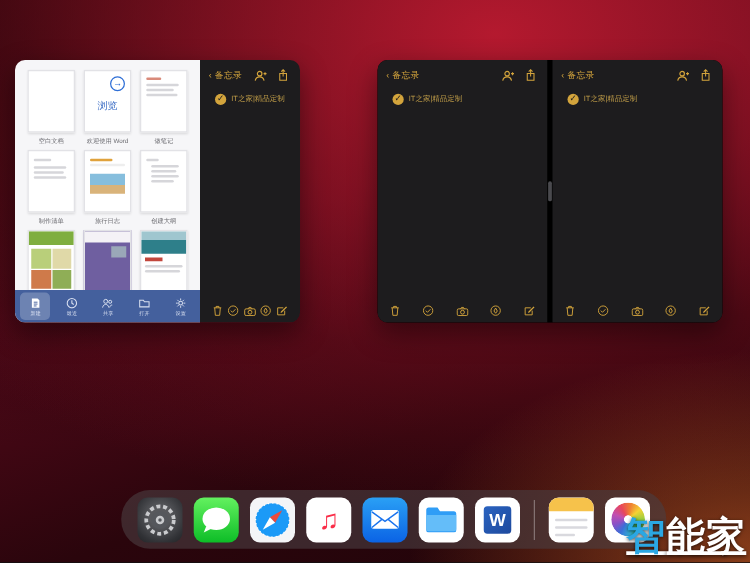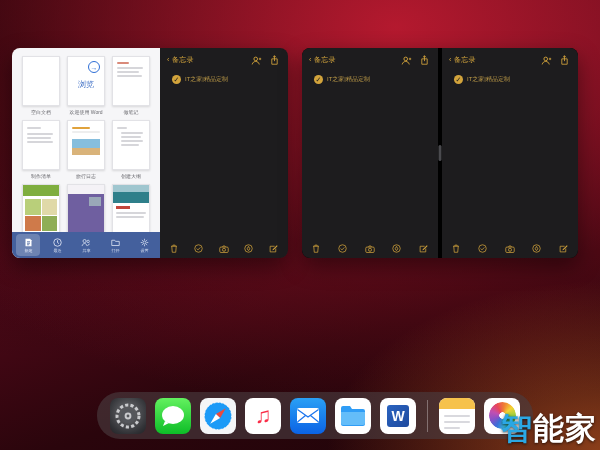--- a/index.html
+++ b/index.html
@@ -7,21 +7,21 @@
   .stage{position:relative;width:600px;height:450px;overflow:hidden;
     background:
       radial-gradient(420px 260px at 100% 100%, rgba(225,110,40,.55), transparent 65%),
       radial-gradient(820px 540px at 66% 6%, rgba(186,26,48,.95), rgba(118,14,30,.45) 48%, transparent 72%),
       radial-gradient(700px 520px at 4% 10%, rgba(20,3,6,.85), transparent 60%),
       linear-gradient(160deg,#3a070e 0%, #55091a 38%, #2a050c 70%, #200409 100%);
   }
   
   .pair{position:absolute;top:48px;height:210px;border-radius:8px;overflow:hidden;display:flex;
         box-shadow:0 8px 22px rgba(0,0,0,.45);}
-  .pair1{left:12px;width:276px;}
+  .pair1{left:12px;width:228px;}
   .pair2{left:302px;width:276px;background:#000;}
   
   .word-pane{width:148px;background:#f6f6f8;position:relative;overflow:hidden;}
   .tpl-grid{display:grid;grid-template-columns:repeat(3,38px);justify-content:space-between;
             padding:8px 10px 0;row-gap:5px;}
   .tpl{display:flex;flex-direction:column;align-items:center;}
   .thumb{width:38px;height:50px;background:#fff;border:1px solid #e2e2e6;box-sizing:border-box;
          box-shadow:0 1px 2px rgba(0,0,0,.12);position:relative;overflow:hidden;}
   .tpl-label{font-size:5px;color:#6b6b70;margin-top:3px;white-space:nowrap;height:6px;}
   .ln{position:absolute;height:2px;background:#d6d6da;border-radius:1px;}
@@ -81,21 +81,21 @@
   .i-notes .ntop{position:absolute;top:0;left:0;right:0;height:11px;background:#f6c24b;}
   .i-notes .nline{position:absolute;left:5px;right:5px;height:2px;background:#d9d9de;border-radius:1px;}
   .i-photos{background:#fff;display:flex;align-items:center;justify-content:center;}
   .i-photos .wheel{width:27px;height:27px;border-radius:50%;
       background:conic-gradient(from -30deg,#e8465c,#ef8033,#f5d234,#9bcf3e,#3dbd69,#36b8d9,#3a6fd8,#8a51c6,#c14fb1,#e8465c);
       -webkit-mask:radial-gradient(circle, transparent 0 3px, #000 3.5px);
       mask:radial-gradient(circle, transparent 0 3px, #000 3.5px);}
   
   .wm{position:absolute;right:3px;bottom:5px;text-align:right;line-height:1.02;
       text-shadow:0 1px 3px rgba(0,0,0,.7);}
-  .wm-brand{font-size:31px;font-weight:bold;color:#fff;letter-spacing:1px;}
+  .wm-brand{font-size:31px;font-weight:bold;color:#fff;letter-spacing:1px;text-decoration:underline;}
   .wm-brand .acc{color:#2ba7e3;}
   .wm-url{font-size:17px;font-weight:bold;color:#fff;letter-spacing:.5px;}
 </style>
 </head>
 <body>
 
 <div class="stage">
 
   <div class="pair pair1">
     <div class="word-pane">

